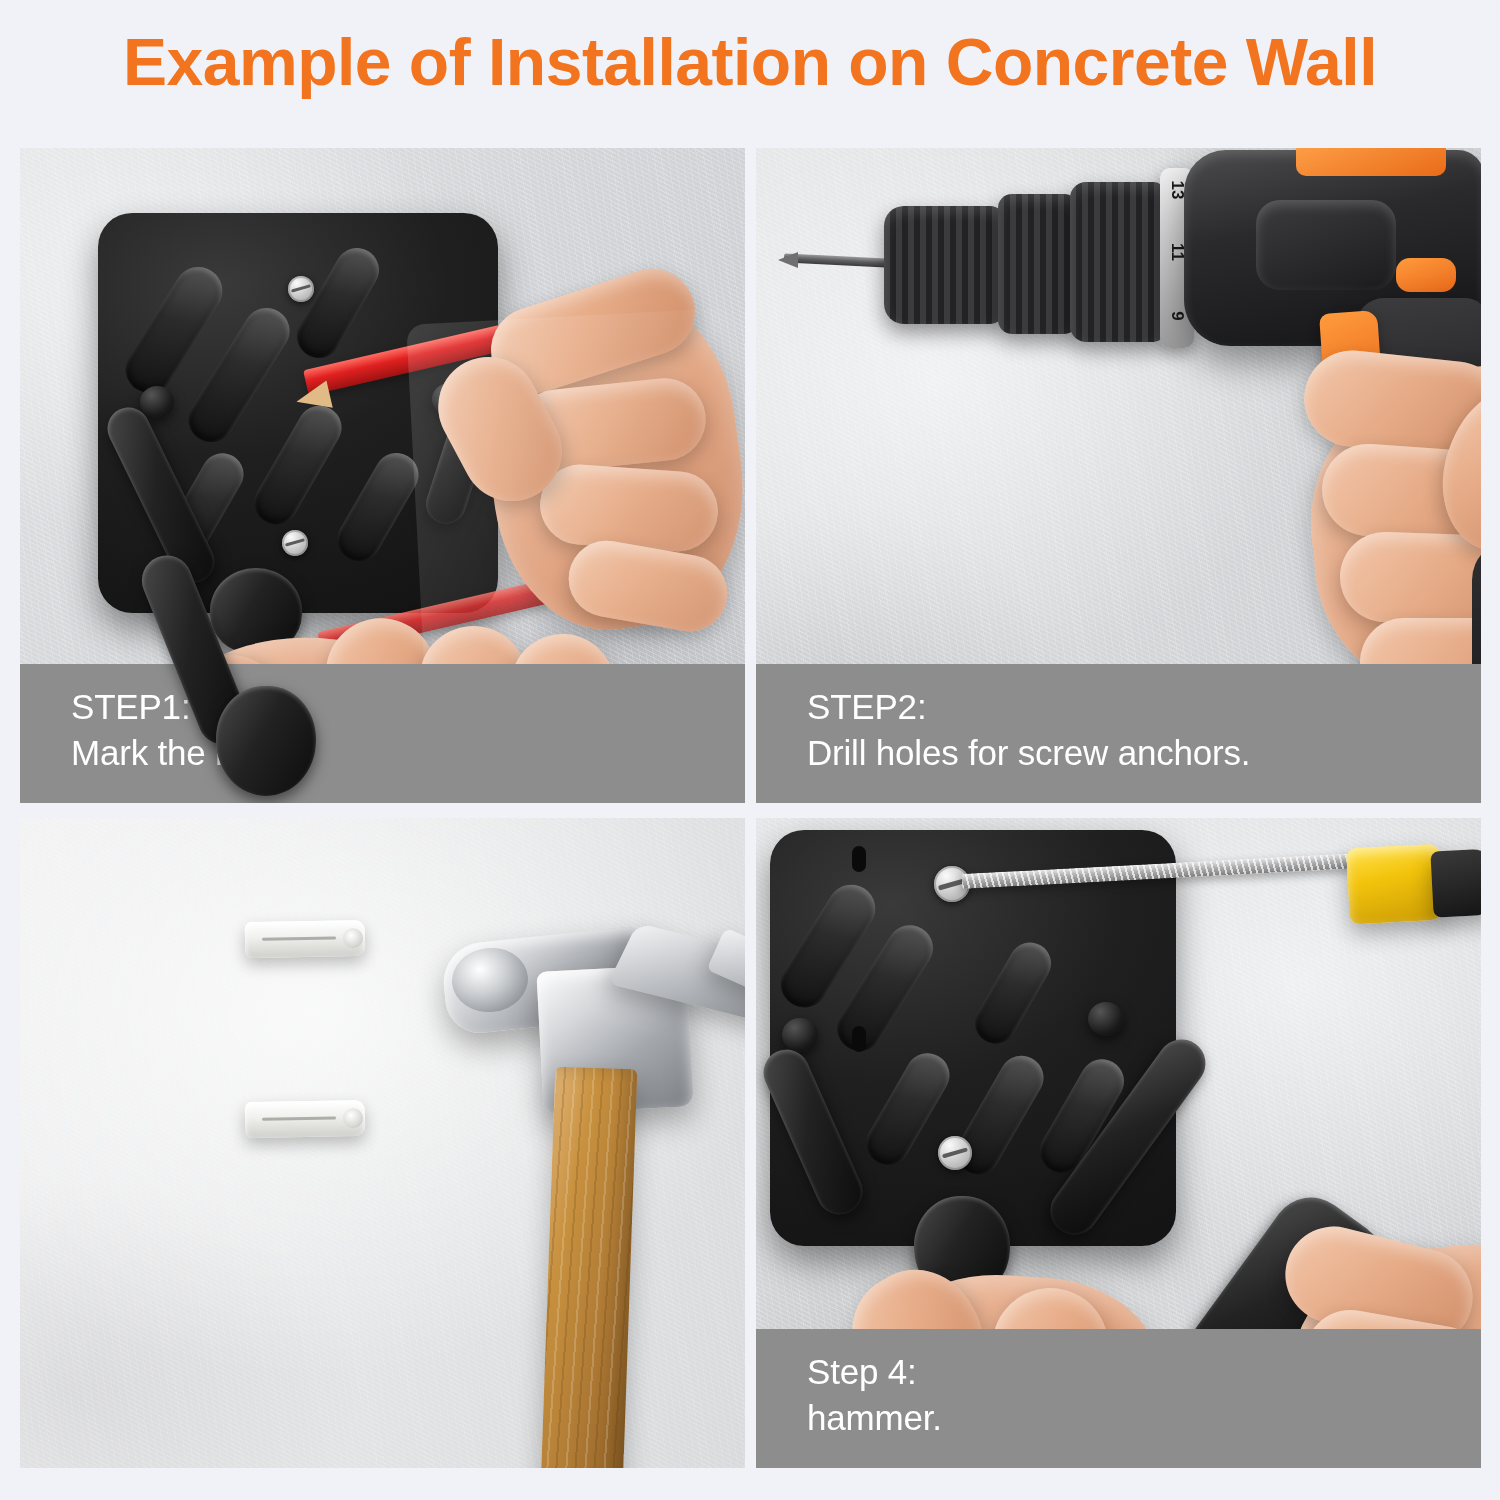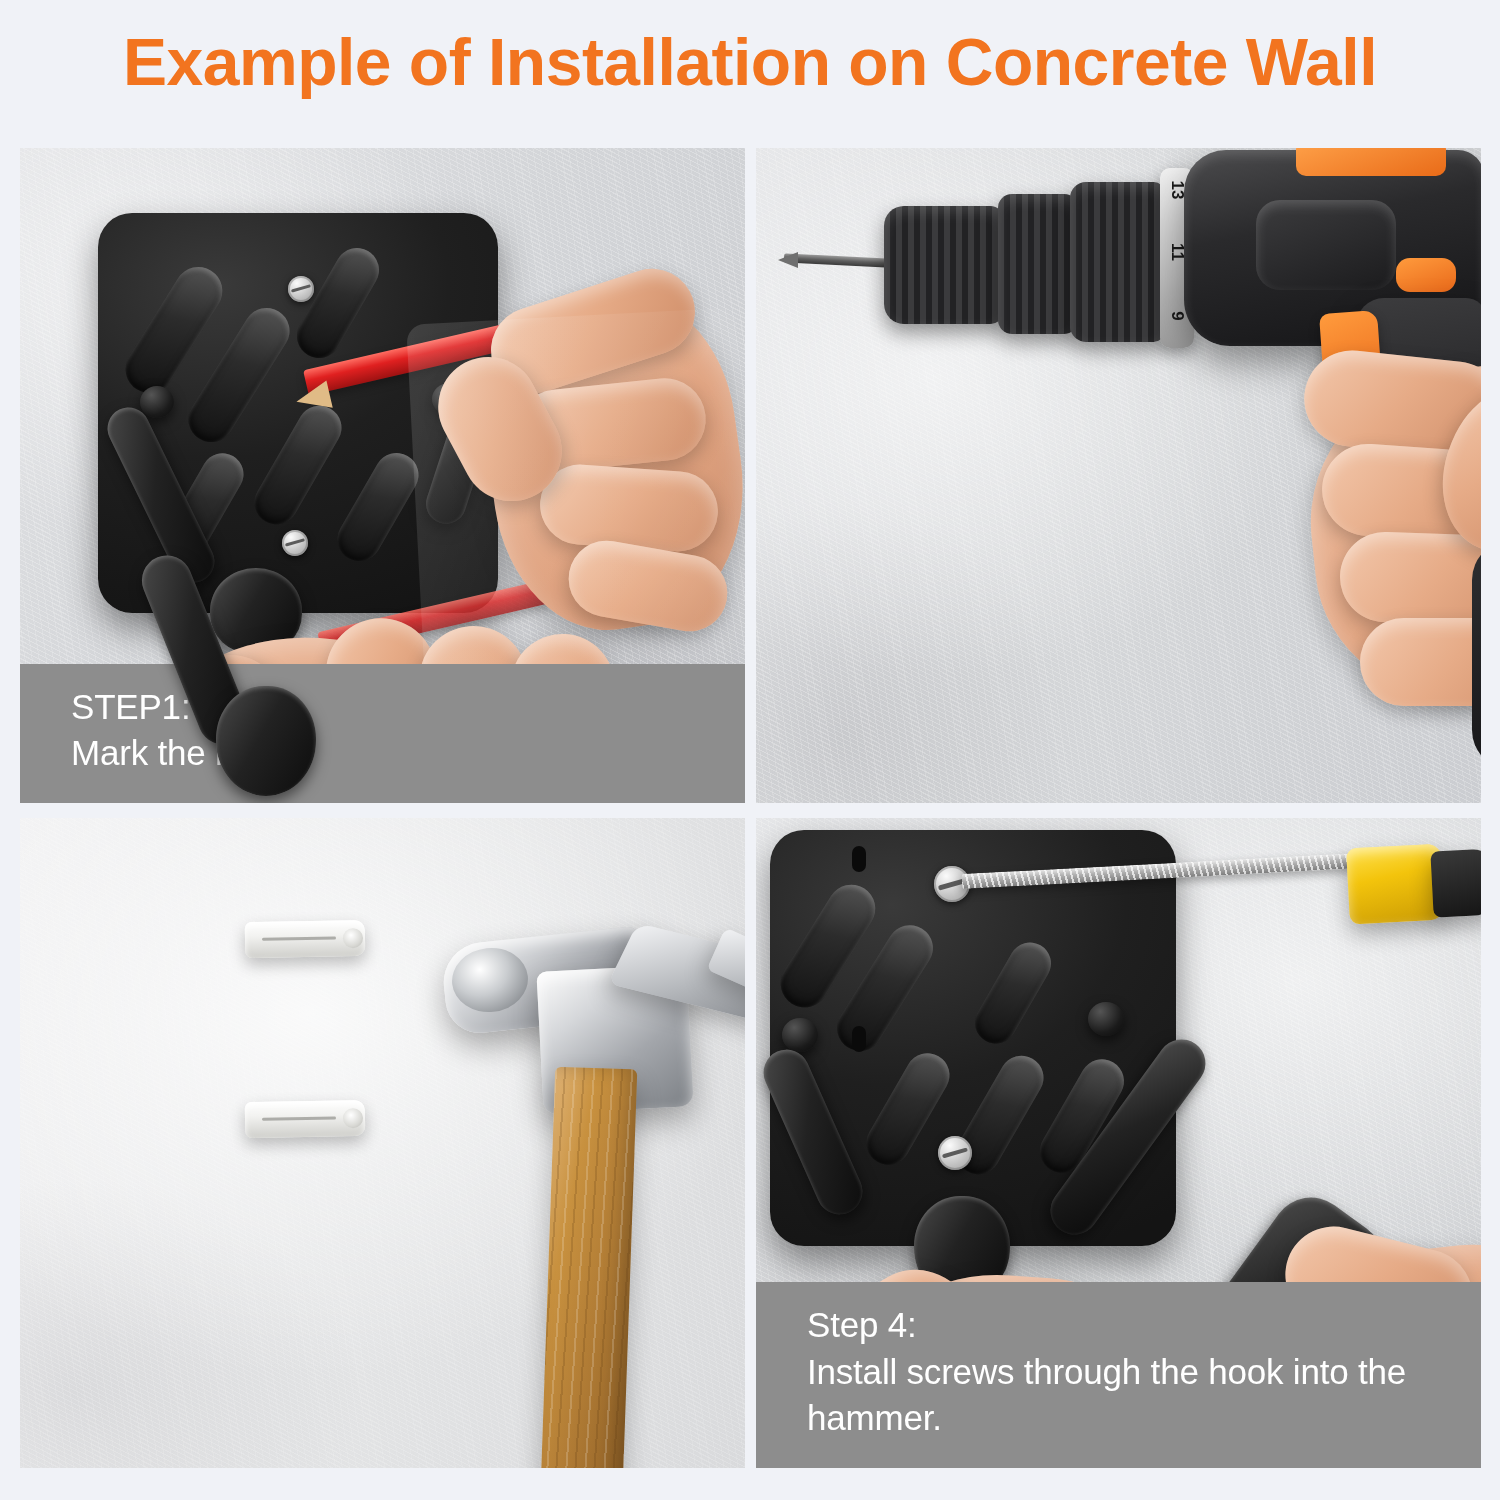--- a/index.html
+++ b/index.html
@@ -340,20 +340,24 @@
       <div class="trigger" style="left:566px;top:164px;width:58px;height:88px;transform:rotate(-4deg);"></div>
 
       <div class="palm" style="left:556px;top:218px;width:360px;height:330px;transform:rotate(-6deg);"></div>
       <div class="finger" style="left:548px;top:208px;width:200px;height:96px;transform:rotate(6deg);"></div>
       <div class="finger" style="left:566px;top:300px;width:210px;height:92px;transform:rotate(4deg);"></div>
       <div class="finger" style="left:584px;top:386px;width:206px;height:90px;transform:rotate(2deg);"></div>
       <div class="finger" style="left:604px;top:470px;width:196px;height:88px;transform:rotate(0deg);"></div>
       <div class="finger" style="left:690px;top:236px;width:130px;height:170px;transform:rotate(22deg);border-radius:48% 48% 50% 50%;"></div>
       <div style="position:absolute;left:716px;top:392px;width:180px;height:230px;border-radius:40px 26px 26px 40px;background:linear-gradient(160deg,#2f2f31,#111113);"></div>
 
+      <div class="caption">
+        <span class="ln">STEP2:</span>
+        <span class="ln">Drill holes for screw anchors.</span>
+      </div>
     </div>
 
     <div class="panel">
       <div class="wall w3"></div>
       <div class="grain soft"></div>
 
       <div class="anchor" style="left:225px;top:103px;width:120px;height:36px;transform:rotate(-1deg);">
         <div class="slit"></div>
       </div>
       <div class="anchor" style="left:225px;top:283px;width:120px;height:36px;transform:rotate(-1deg);">
@@ -402,19 +406,18 @@
       <div class="finger" style="left:100px;top:452px;width:126px;height:140px;transform:rotate(-30deg);border-radius:46% 46% 50% 50%;"></div>
       <div class="finger" style="left:238px;top:470px;width:116px;height:140px;transform:rotate(-8deg);"></div>
 
       <div class="palm" style="left:536px;top:430px;width:300px;height:260px;transform:rotate(-6deg);"></div>
       <div class="finger" style="left:528px;top:420px;width:190px;height:96px;transform:rotate(14deg);"></div>
       <div class="finger" style="left:548px;top:500px;width:184px;height:92px;transform:rotate(10deg);"></div>
       <div class="finger" style="left:566px;top:576px;width:176px;height:88px;transform:rotate(6deg);"></div>
 
       <div class="caption">
         <span class="ln">Step 4:</span>
-        <span class="ln">Install screws through the hook into the</span>
         <span class="ln">hammer.</span>
       </div>
     </div>
 
   </div>
 </div>
 
 </body></html>

